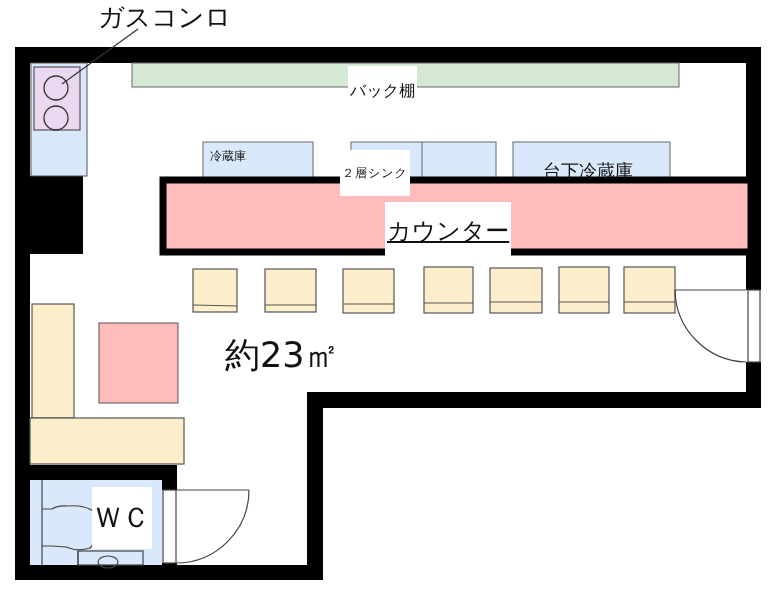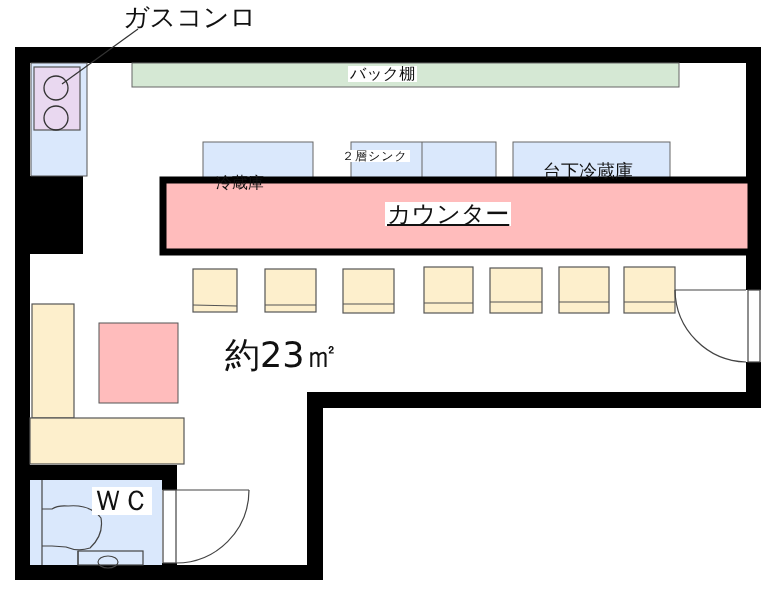--- a/index.html
+++ b/index.html
@@ -1,19 +1,19 @@
 <!DOCTYPE html>
 <html><head>
   <meta charset="utf-8">
   <style>
     html, body { margin: 0; padding: 0; background: #ffffff; }
     body { width: 768px; height: 592px; overflow: hidden; position: relative; font-family: "DejaVu Sans", sans-serif; }
     #plan { position: absolute; left: 0; top: 0; }
     .lbl { position: absolute; white-space: nowrap; color: #111; line-height: 1; }
-    .lbl-bg { background: #ffffff; padding: 0 2px; }
+    .lbl-bg { background: #ffffff; padding: 17px 2px; }
   </style>
 </head>
 <body>
 
 <svg id="plan" width="768" height="592" viewBox="0 0 768 592" xmlns="http://www.w3.org/2000/svg">
 
   <g fill="#000">
 
     <rect x="15" y="47" width="746" height="16"></rect>
 
@@ -107,20 +107,20 @@
     <path d="M78 551 L78 565" stroke="#444"></path>
     <ellipse cx="108" cy="562" rx="10" ry="6" fill="none" stroke="#444" stroke-width="1.2"></ellipse>
   </g>
   <g fill="none" stroke="#444" stroke-width="1.2">
     <rect x="163" y="490" width="13" height="73" fill="#fff"></rect>
     <line x1="176" y1="490" x2="249" y2="490"></line>
     <path d="M249 490 A73 73 0 0 1 176 563"></path>
   </g>
 </svg>
 
-<div class="lbl" style="left:98px; top:4px; font-size:26px;margin-left:25px;">ガスコンロ</div>
+<div class="lbl" style="left:98px; top:4px; font-size:26px;">ガスコンロ</div>
 <div class="lbl lbl-bg" style="left:348px; top:66px; font-size:16px;">バック棚</div>
-<div class="lbl" style="left:216px; top:150px; font-size:16px;margin-top:25px;">冷蔵庫</div>
+<div class="lbl" style="left:210px; top:150px; font-size:12px;">冷蔵庫</div>
 <div class="lbl lbl-bg" style="left:340px; top:150px; font-size:12px; letter-spacing:1px;text-align:right;">２層シンク</div>
 <div class="lbl" style="left:543px; top:162px; font-size:18px;">台下冷蔵庫</div>
 <div class="lbl lbl-bg" style="left:385px; top:202px; font-size:24px;text-decoration:underline;">カウンター</div>
 <div class="lbl" style="left:225px; top:338px; font-size:35px;">約23㎡</div>
 <div class="lbl lbl-bg" style="left:92px; top:487px; font-size:28px;">ＷＣ</div>
 
 </body></html>

